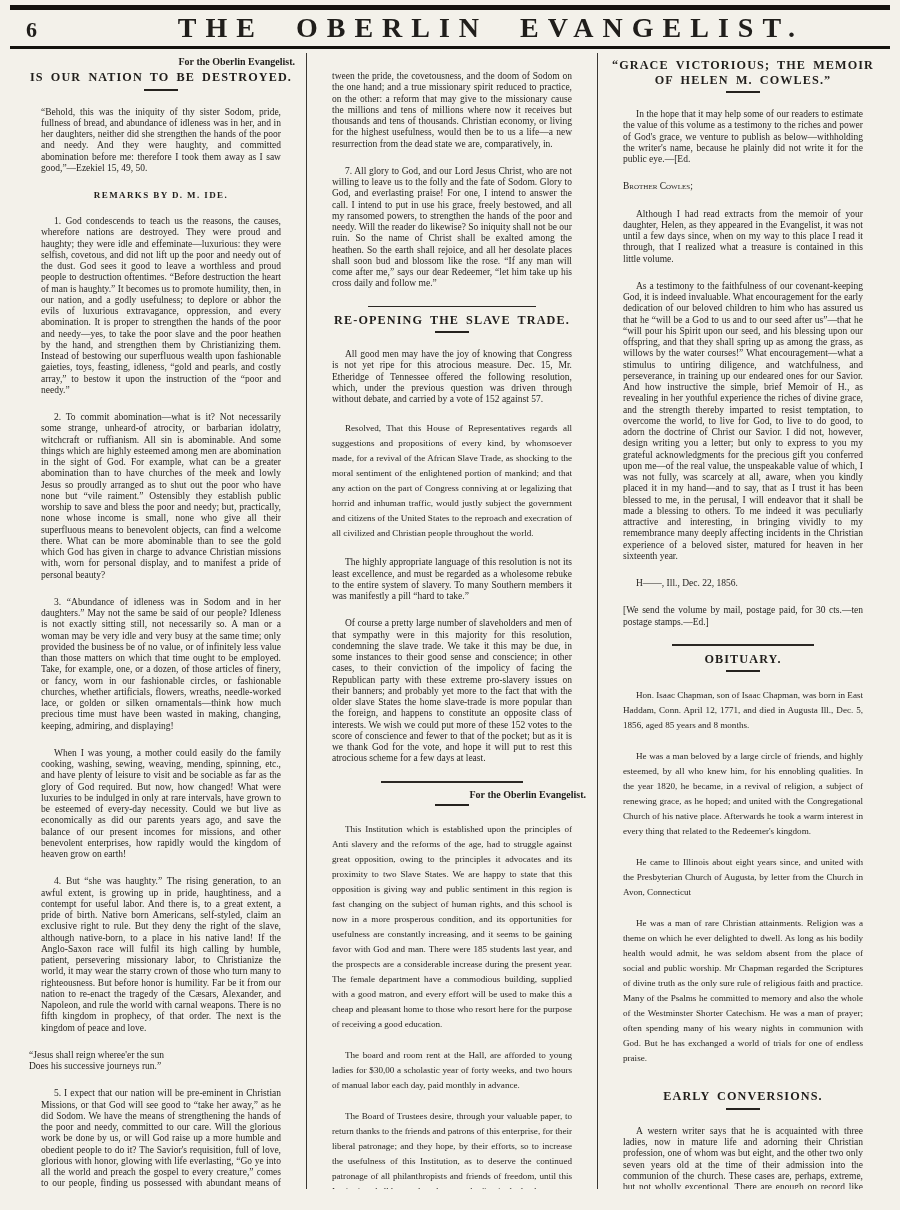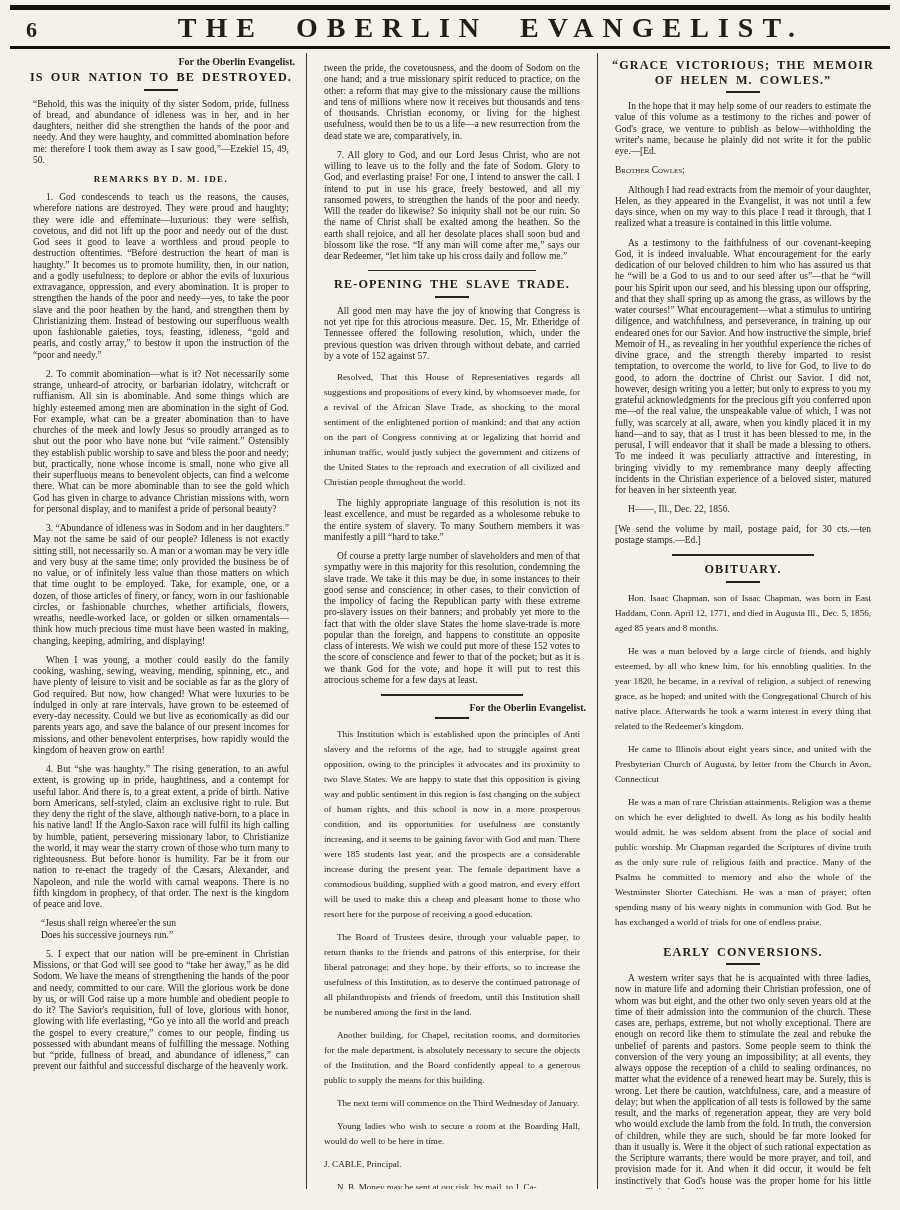--- a/index.html
+++ b/index.html
@@ -25,33 +25,33 @@
   }
   .masthead-spacer { width: 70px; }
   .rule-mid { margin: 2px 10px 0 10px; border-top: 2px solid #15130f; border-bottom: 1px solid #15130f; height: 3px; }
 
   
   .cols { display: flex; align-items: stretch; padding: 4px 12px 0 16px; height: 1140px; }
   .col { width: 290px; padding: 2px 9px 0 9px; overflow: hidden; }
   .col-rule { width: 1px; background: #3a3733; flex: none; }
 
   
-  .col p { margin: 8px; text-align: justify; text-indent: 13px; font-size: 9.5px; line-height: 11.25px; }
+  .col p { margin: 16px; text-align: justify; text-indent: 13px; font-size: 9.5px; line-height: 11.25px; }
   p.no-indent { text-indent: 0; }
   .credit { text-align: right; font-size: 10px; font-weight: bold; margin: 1px 2px 2px 0; }
   .article-title {
     text-align: center; font-weight: bold;
     font-size: 12.2px; line-height: 14.5px;
     letter-spacing: 1.1px; word-spacing: 3px;
     margin: 3px 0 0 0;
   }
   .rule-short { width: 34px; border-top: 2px solid #25221e; margin: 4px auto 5px auto; }
   .byline { text-align: center; font-size: 9px; font-weight: bold; letter-spacing: 1.4px; margin: 1px 0 4px 0; }
   .epigraph { font-size: 9.5px; }
-  .verse { text-align: center; text-indent: 0 !important; line-height: 12.5px; margin: 2px 16px !important; }
+  .verse { text-align: center; text-indent: 0 !important; line-height: 12.5px; margin: 2px 4px !important; }
   .verse-line { display: block; }
   .divider { height: 2px; background: #2b2824; width: 52%; margin: 7px auto 6px auto; }
   .divider.thin { height: 1px; width: 62%; }
   .fine p, p.fine { font-size: 9.1px; line-height: 15px; }
   .sig { text-align: right; font-weight: normal; font-size: 9.8px; padding-right: 26px; text-indent: 0 !important; margin-top: 1px !important; }
   .dateline { text-indent: 13px; font-size: 9.5px; margin-top: 2px !important; }
   .salutation { font-variant: small-caps; font-size: 10px; text-indent: 0 !important; margin-top: 3px !important; }
   .ed-note { margin-top: 3px !important; }
   .spacer-s { height: 4px; }
 </style>
@@ -102,20 +102,21 @@
       <p>All good men may have the joy of knowing that Congress is not yet ripe for this atrocious measure. Dec. 15, Mr. Etheridge of Tennessee offered the following resolution, which, under the previous question was driven through without debate, and carried by a vote of 152 against 57.</p>
       <p class="fine">Resolved, That this House of Representatives regards all suggestions and propositions of every kind, by whomsoever made, for a revival of the African Slave Trade, as shocking to the moral sentiment of the enlightened portion of mankind; and that any action on the part of Congress conniving at or legalizing that horrid and inhuman traffic, would justly subject the government and citizens of the United States to the reproach and execration of all civilized and Christian people throughout the world.</p>
       <p>The highly appropriate language of this resolution is not its least excellence, and must be regarded as a wholesome rebuke to the entire system of slavery. To many Southern members it was manifestly a pill “hard to take.”</p>
       <p>Of course a pretty large number of slaveholders and men of that sympathy were in this majority for this resolution, condemning the slave trade. We take it this may be due, in some instances to their good sense and conscience; in other cases, to their conviction of the impolicy of facing the Republican party with these extreme pro-slavery issues on their banners; and probably yet more to the fact that with the older slave States the home slave-trade is more popular than the foreign, and happens to constitute an opposite class of interests. We wish we could put more of these 152 votes to the score of conscience and fewer to that of the pocket; but as it is we thank God for the vote, and hope it will put to rest this atrocious scheme for a few days at least.</p>
 
       <div class="divider"></div>
       <div class="credit">For the Oberlin Evangelist.</div>
       <div class="rule-short"></div>
       <div class="fine">
         <p>This Institution which is established upon the principles of Anti slavery and the reforms of the age, had to struggle against great opposition, owing to the principles it advocates and its proximity to two Slave States. We are happy to state that this opposition is giving way and public sentiment in this region is fast changing on the subject of human rights, and this school is now in a more prosperous condition, and its opportunities for usefulness are constantly increasing, and it seems to be gaining favor with God and man. There were 185 students last year, and the prospects are a considerable increase during the present year. The female department have a commodious building, supplied with a good matron, and every effort will be used to make this a cheap and pleasant home to those who resort here for the purpose of receiving a good education.</p>
+        <p>The board and room rent at the Hall, are afforded to young ladies for $30,00 a scholastic year of forty weeks, and two hours of manual labor each day, paid monthly in advance.</p>
         <p>The Board of Trustees desire, through your valuable paper, to return thanks to the friends and patrons of this enterprise, for their liberal patronage; and they hope, by their efforts, so to increase the usefulness of this Institution, as to deserve the continued patronage of all philanthropists and friends of freedom, until this Institution shall be numbered among the first in the land.</p>
         <p>Another building, for Chapel, recitation rooms, and dormitories for the male department, is absolutely necessary to secure the objects of the Institution, and the Board confidently appeal to a generous public to supply the means for this building.</p>
         <p>The next term will commence on the Third Wednesday of January.</p>
         <p>Young ladies who wish to secure a room at the Boarding Hall, would do well to be here in time.</p>
         <p class="sig">J. CABLE, Principal.</p>
         <p>N. B. Money may be sent at our risk, by mail, to J. Ca-</p>
       </div>
     </div>
 
     <div class="col-rule"></div>

